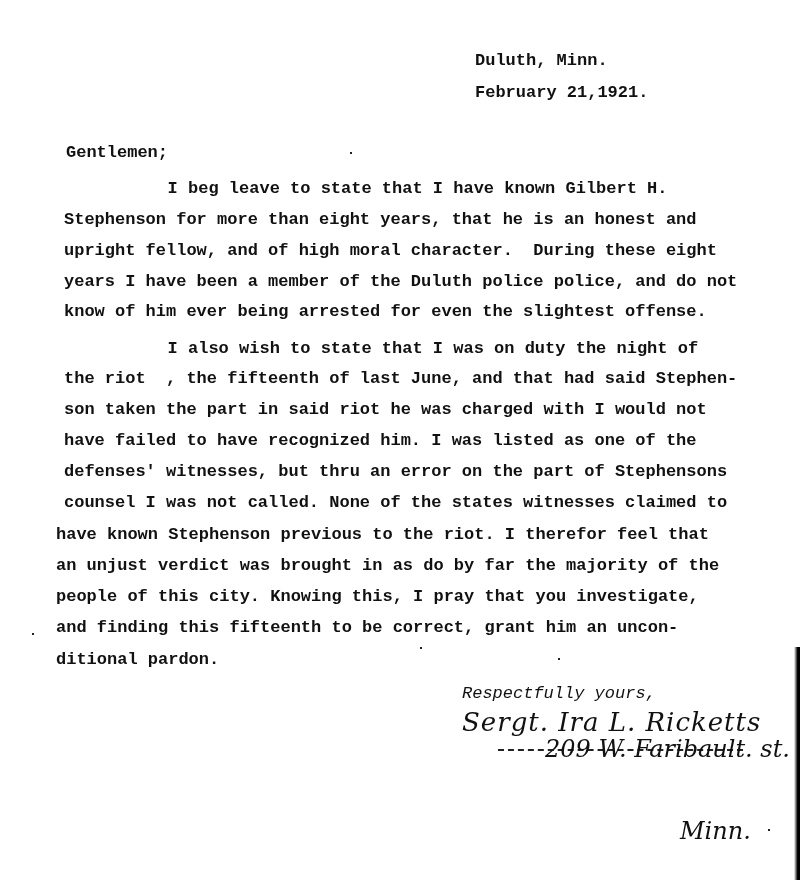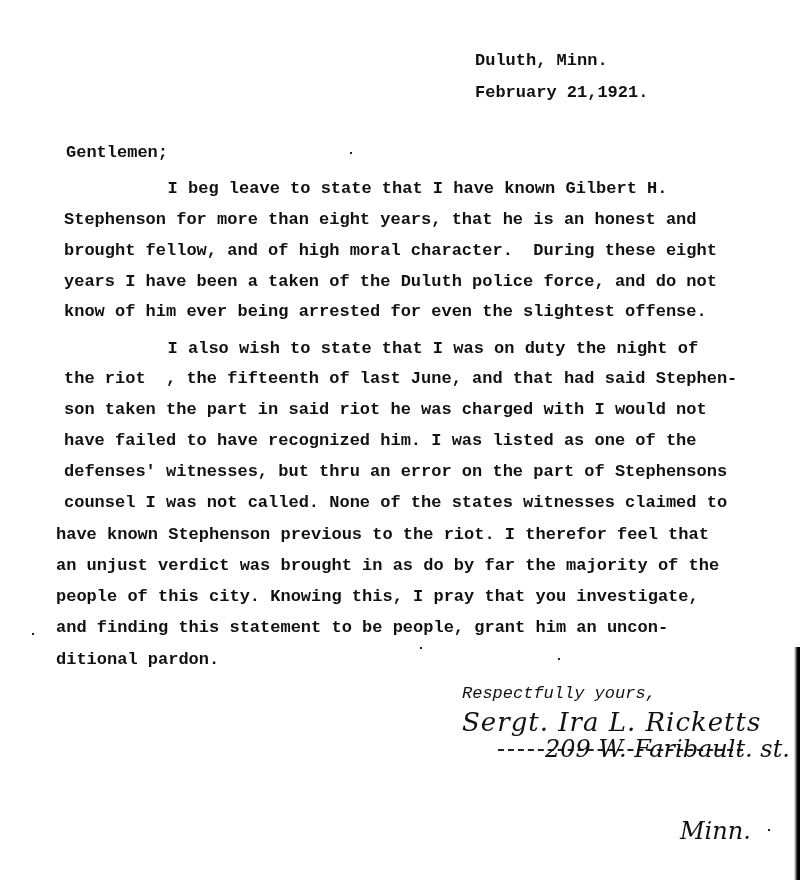--- a/index.html
+++ b/index.html
@@ -40,36 +40,36 @@
 <div class="page">
 
   <div class="tw" style="left:475px; top:44px;">Duluth, Minn.</div>
   <div class="tw" style="left:475px; top:76px;">February 21,1921.</div>
 
   <div class="tw" style="left:66px; top:136px;">Gentlemen;</div>
 
   <div>
     <div class="tw" style="left:86px; top:172px;">        I beg leave to state that I have known Gilbert H.</div>
     <div class="tw" style="left:64px; top:203px;">Stephenson for more than eight years, that he is an honest and</div>
-    <div class="tw" style="left:64px; top:234px;">brought fellow, and of high moral character.  During these eight</div>
-    <div class="tw" style="left:64px; top:265px;">years I have been a taken of the Duluth police force, and do not</div>
+    <div class="tw" style="left:64px; top:234px;">upright fellow, and of high moral character.  During these eight</div>
+    <div class="tw" style="left:64px; top:265px;">years I have been a member of the Duluth police police, and do not</div>
     <div class="tw" style="left:64px; top:295px;">know of him ever being arrested for even the slightest offense.</div>
   </div>
 
   <div>
     <div class="tw" style="left:86px; top:332px;">        I also wish to state that I was on duty the night of</div>
     <div class="tw" style="left:64px; top:362px;">the riot  , the fifteenth of last June, and that had said Stephen-</div>
     <div class="tw" style="left:64px; top:393px;">son taken the part in said riot he was charged with I would not</div>
     <div class="tw" style="left:64px; top:424px;">have failed to have recognized him. I was listed as one of the</div>
     <div class="tw" style="left:64px; top:455px;">defenses' witnesses, but thru an error on the part of Stephensons</div>
     <div class="tw" style="left:64px; top:486px;">counsel I was not called. None of the states witnesses claimed to</div>
     <div class="tw" style="left:56px; top:518px;">have known Stephenson previous to the riot. I therefor feel that</div>
     <div class="tw" style="left:56px; top:549px;">an unjust verdict was brought in as do by far the majority of the</div>
     <div class="tw" style="left:56px; top:580px;">people of this city. Knowing this, I pray that you investigate,</div>
-    <div class="tw" style="left:56px; top:611px;">and finding this statement to be people, grant him an uncon-</div>
+    <div class="tw" style="left:56px; top:611px;">and finding this fifteenth to be correct, grant him an uncon-</div>
     <div class="tw" style="left:56px; top:643px;">ditional pardon.</div>
   </div>
 
   <div class="tw" style="left:462px; top:677px; font-weight:normal;font-style:italic;">Respectfully yours,</div>
 
   <div class="hand sig" style="left:462px; top:700px;">Sergt. Ira L. Ricketts</div>
   <div class="sig-underline"></div>
 
   <div class="hand addr" style="left:545px; top:728px;">209 W. Faribault. st.</div>
   <div class="hand addr" style="left:680px; top:810px;">Minn.</div>

